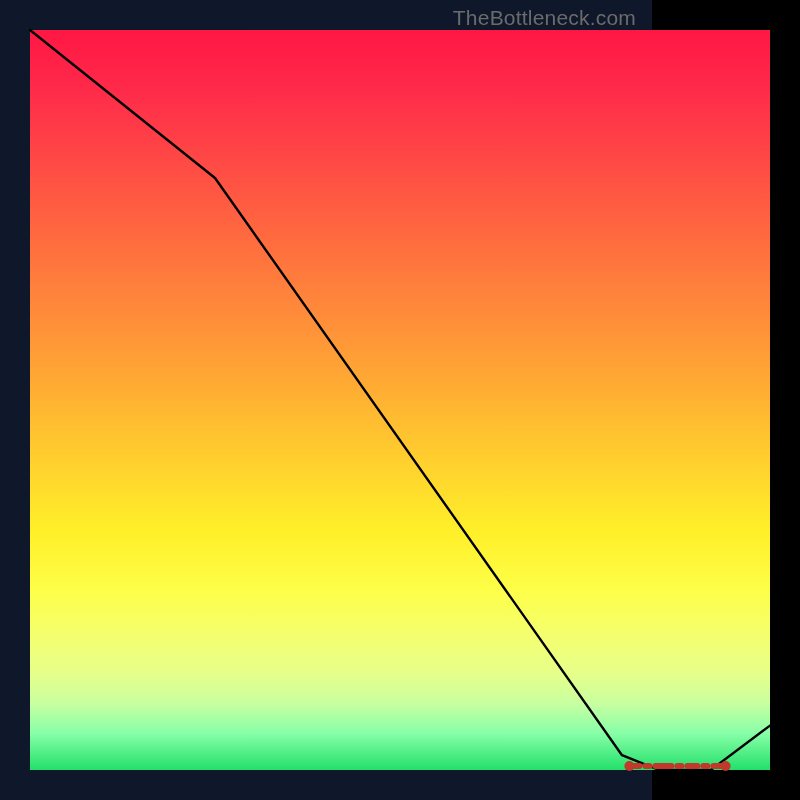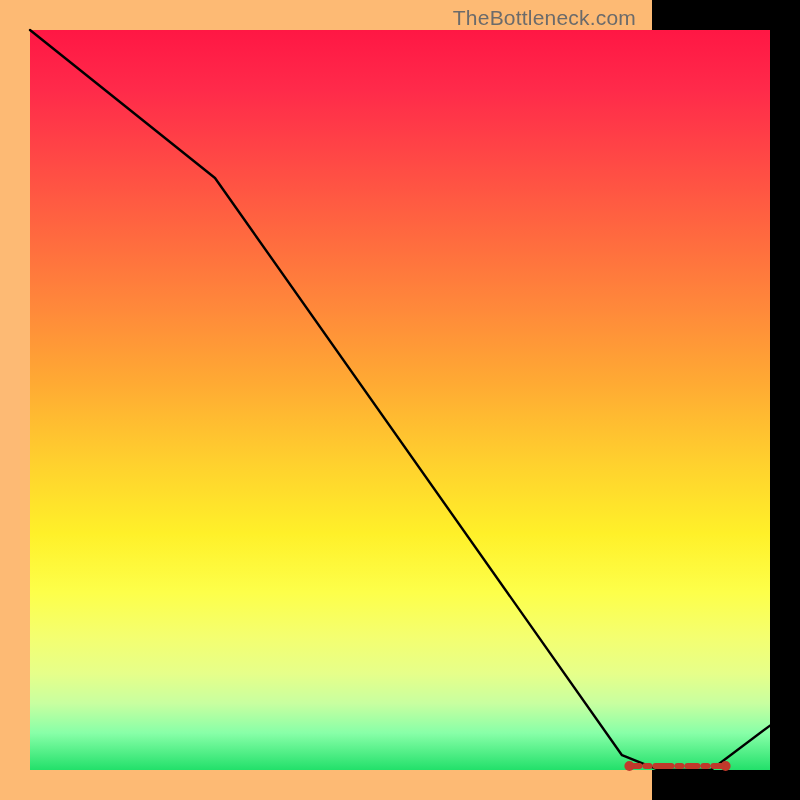--- a/index.html
+++ b/index.html
@@ -8,21 +8,21 @@
     width: 800px;
     height: 800px;
     background: #000;
     overflow: hidden;
     font-family: Arial, Helvetica, sans-serif;
   }
   .stage {
     position: relative;
     width: 652px;
     height: 800px;
-    background: #fdba74;
+    background: #0f172a;
   }
   .plot-area {
     position: absolute;
     left: 30px;
     top: 30px;
     width: 740px;
     height: 740px;
     
     background: linear-gradient(to bottom,
       #ff1744 0%,

